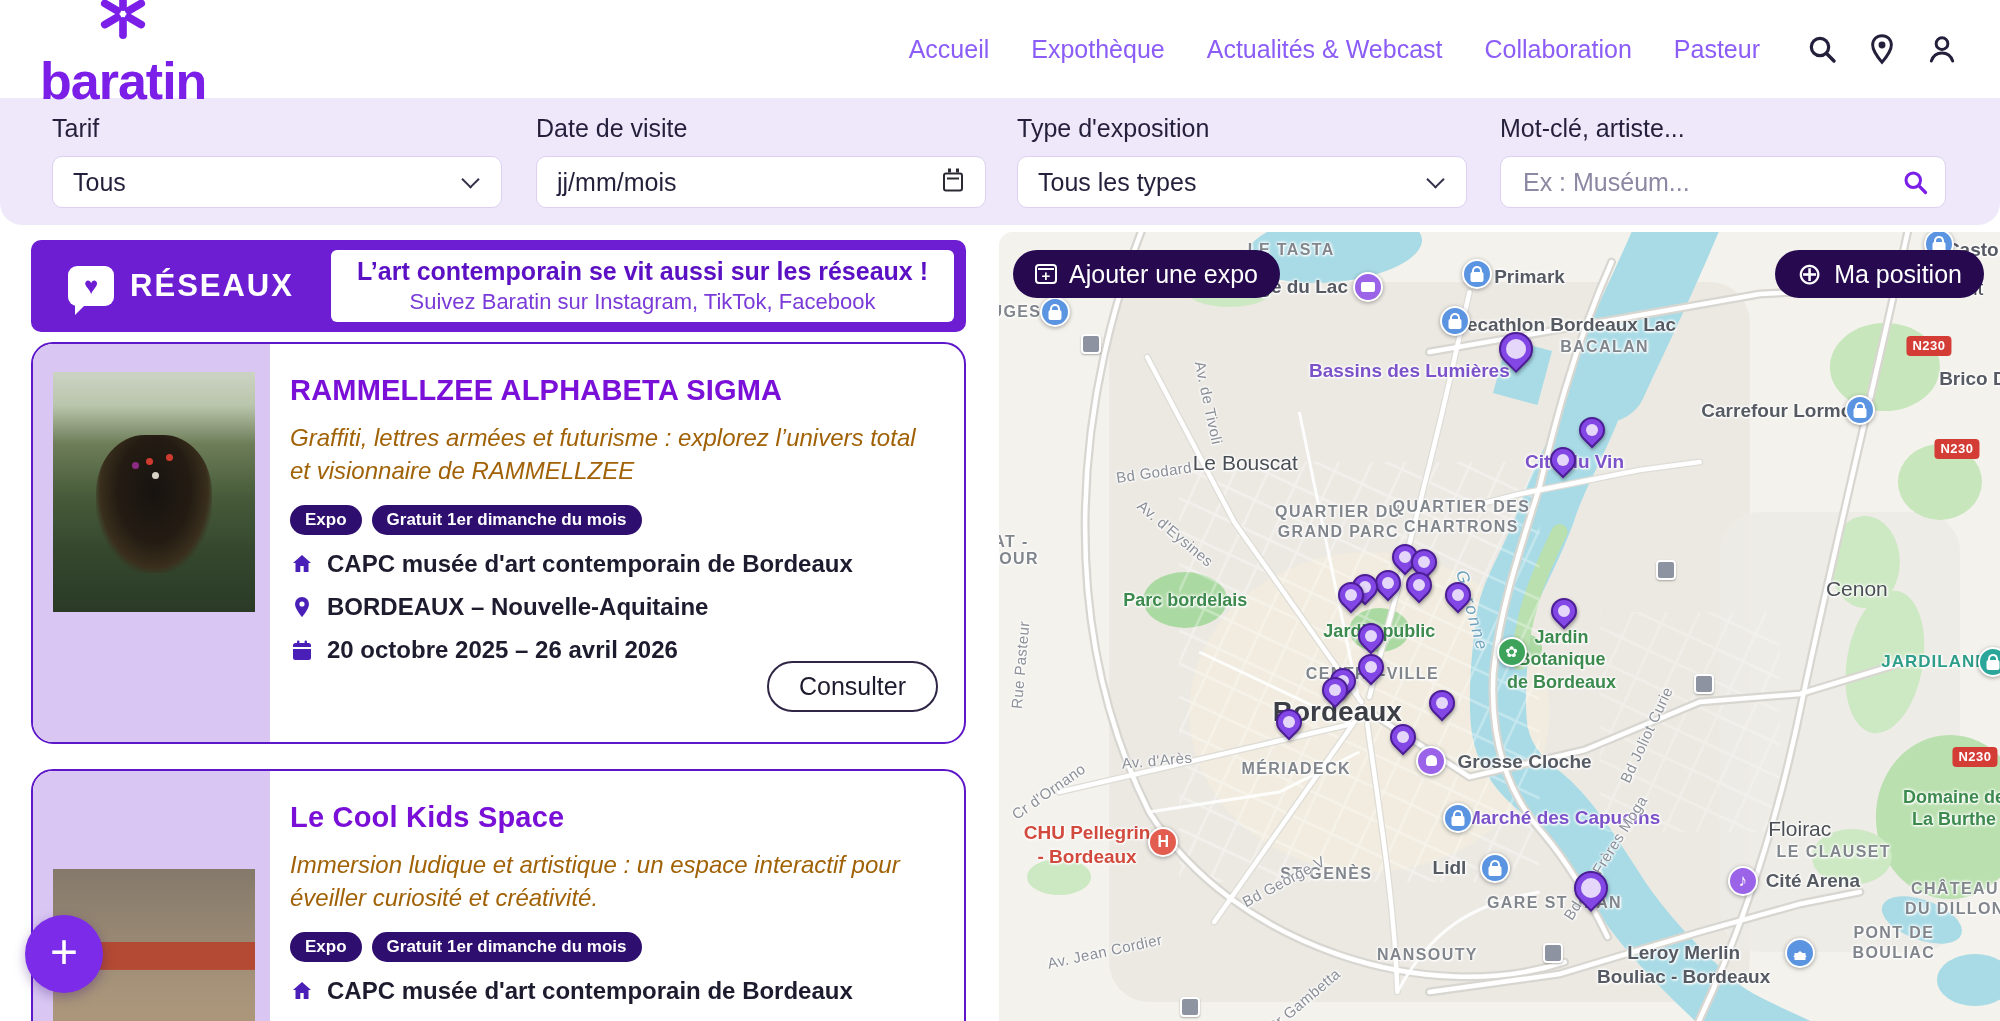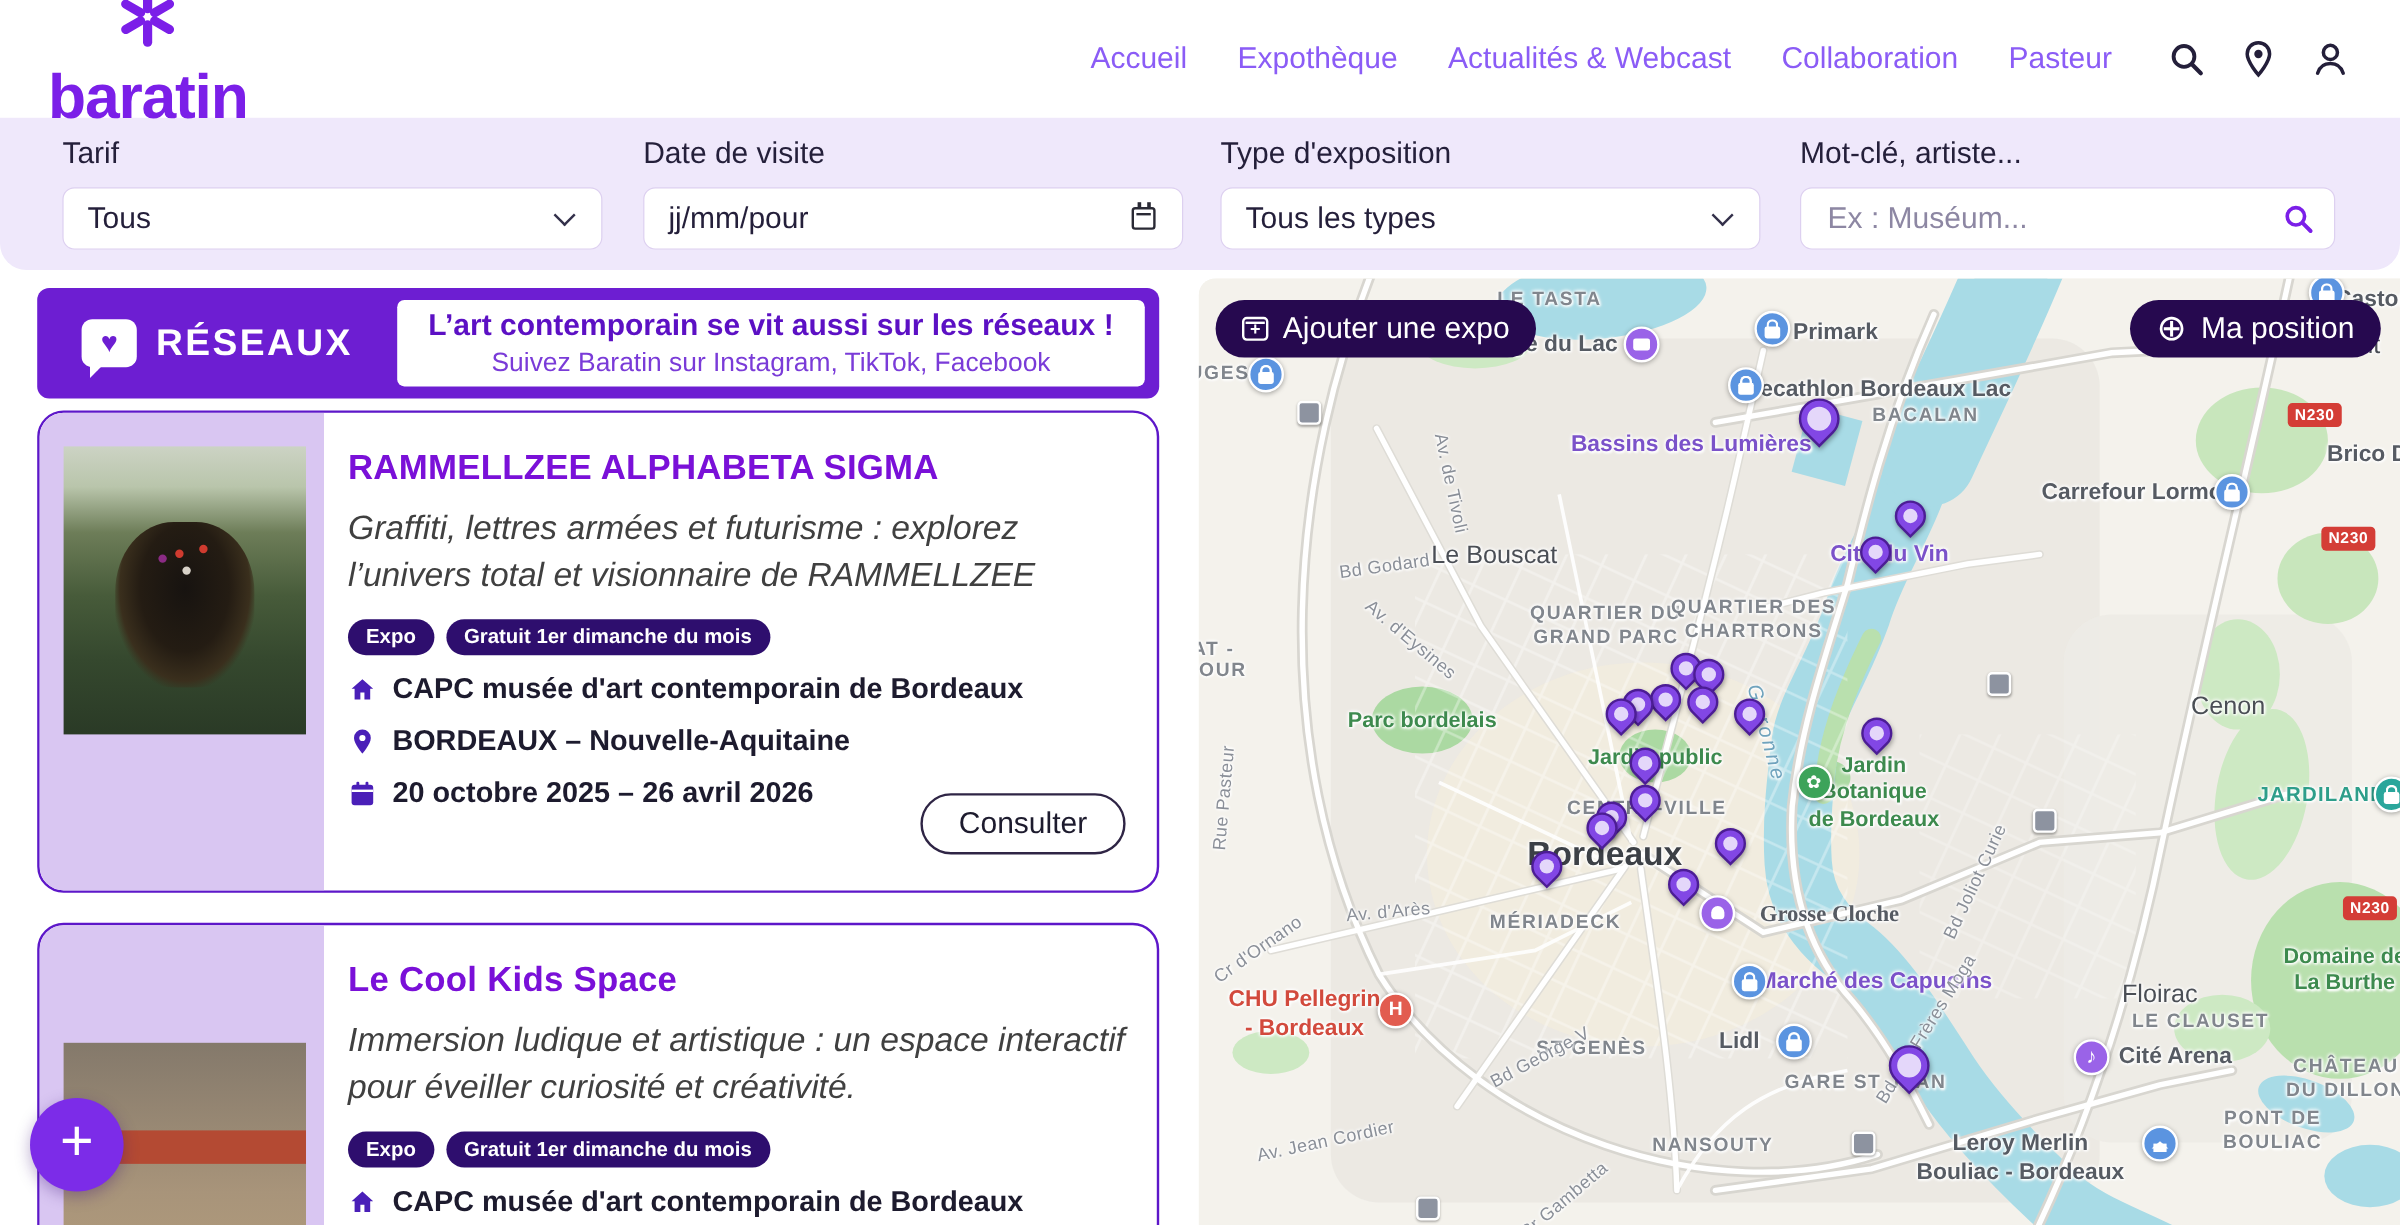--- a/index.html
+++ b/index.html
@@ -66,21 +66,21 @@
     box-shadow:20px -4px 0 #cf3b2f,-14px 4px 0 #8b2b84,6px 14px 0 #d8d2c8;}
   .photo2{top:98px;height:310px;
     background:
       linear-gradient(#b44a33,#b44a33) 0 26%/100% 9% no-repeat,
       linear-gradient(#6b5636,#6b5636) 0 52%/100% 5px no-repeat,
       linear-gradient(#6b5636,#6b5636) 0 76%/100% 5px no-repeat,
       repeating-linear-gradient(90deg,#e5c237 0 24px,#c09a20 24px 28px) 0 100%/100% 46% no-repeat,
       linear-gradient(180deg,#84796b 0%,#a8947a 40%,#c2a87e 100%);}
   .card-body{flex:1;padding:30px 26px 26px 20px;position:relative;}
   .card-title{font-size:29px;font-weight:700;color:#7a10d8;margin:0;letter-spacing:.2px;}
-  .card-desc{font-style:italic;font-size:28px;color:#404040;margin-top:14px;line-height:1.38;max-width:650px;}
+  .card-desc{font-style:italic;font-size:24px;color:#a16207;margin-top:14px;line-height:1.38;max-width:650px;}
   .badges{display:flex;gap:10px;margin-top:18px;}
   .badge{background:#2e0e6e;color:#fff;font-size:17px;font-weight:700;padding:5px 15px;border-radius:15px;white-space:nowrap;}
   .irow{display:flex;align-items:center;gap:13px;margin-top:15px;font-size:24px;color:#1d1b2e;}
   .irow svg{width:24px;height:24px;flex:none;}
   .irow.venue{font-weight:600;} .irow.loc{font-weight:700;} .irow.dates{font-weight:700;}
   .cta{position:absolute;right:26px;bottom:30px;background:#fff;border:2px solid #2f2545;border-radius:999px;
     padding:9px 30px;font-size:25px;color:#1d1b2e;cursor:pointer;font-family:inherit;}
   .fab{position:absolute;left:25px;top:915px;width:78px;height:78px;border-radius:50%;background:#7c2ce8;color:#fff;
     font-size:48px;border:none;cursor:pointer;z-index:10;display:flex;align-items:center;justify-content:center;
     box-shadow:0 4px 12px rgba(60,20,120,.35);font-family:inherit;line-height:1;padding-bottom:6px;}
@@ -193,21 +193,21 @@
     <div class="fgroup fg1">
       <div class="flabel">Tarif</div>
       <div class="field">
         <span>Tous</span>
         <span class="chev"></span>
       </div>
     </div>
     <div class="fgroup fg2">
       <div class="flabel">Date de visite</div>
       <div class="field">
-        <span>jj/mm/pour</span>
+        <span>jj/mm/mois</span>
         <span class="cal"></span>
       </div>
     </div>
     <div class="fgroup fg3">
       <div class="flabel">Type d'exposition</div>
       <div class="field">
         <span>Tous les types</span>
         <span class="chev"></span>
       </div>
     </div>
@@ -413,21 +413,21 @@
         <span class="ml water" style="left: 47.3%; top: 48%; transform: translate(-50%, -50%) rotate(75deg);">Garonne</span>
         <span class="ml road" style="left: 2.2%; top: 54.9%; transform: translate(-50%, -50%) rotate(-85deg);">Rue Pasteur</span>
         <span class="ml park" style="left: 56.2%; top: 54.2%;">Jardin
 Botanique
 de Bordeaux</span>
         <span class="ml store" style="left: 93.5%; top: 54.5%;">JARDILAND</span>
         <span class="ml town" style="left: 85.7%; top: 45.3%;">Cenon</span>
         <span class="ml area" style="left: 37.3%; top: 56%;">CENTRE-VILLE</span>
         <span class="ml city" style="left: 33.8%; top: 60.7%;">Bordeaux</span>
         <span class="ml area" style="left: 29.7%; top: 68.1%;">MÉRIADECK</span>
-        <span class="ml poi" style="left: 52.5%; top: 67.2%; font-family: Liberation Serif, serif;">Grosse Cloche</span>
+        <span class="ml poi" style="left: 52.5%; top: 67.2%;">Grosse Cloche</span>
         <span class="ml road" style="left: 64.7%; top: 63.8%; transform: translate(-50%, -50%) rotate(-65deg);">Bd Joliot Curie</span>
         <span class="ml road" style="left: 15.8%; top: 67%; transform: translate(-50%, -50%) rotate(-5deg);">Av. d'Arès</span>
         <span class="ml road" style="left: 5%; top: 71%; transform: translate(-50%, -50%) rotate(-35deg);">Cr d'Ornano</span>
         <span class="ml hospital" style="left: 8.8%; top: 77.7%;">CHU Pellegrin
 - Bordeaux</span>
         <span class="ml attraction" style="left: 56.3%; top: 74.3%;">Marché des Capucins</span>
         <span class="ml park" style="left: 95.4%; top: 73%;">Domaine de
 La Burthe</span>
         <span class="ml shield" style="left: 97.5%; top: 66.5%;">N230</span>
         <span class="ml town" style="left: 80%; top: 75.7%;">Floirac</span>

